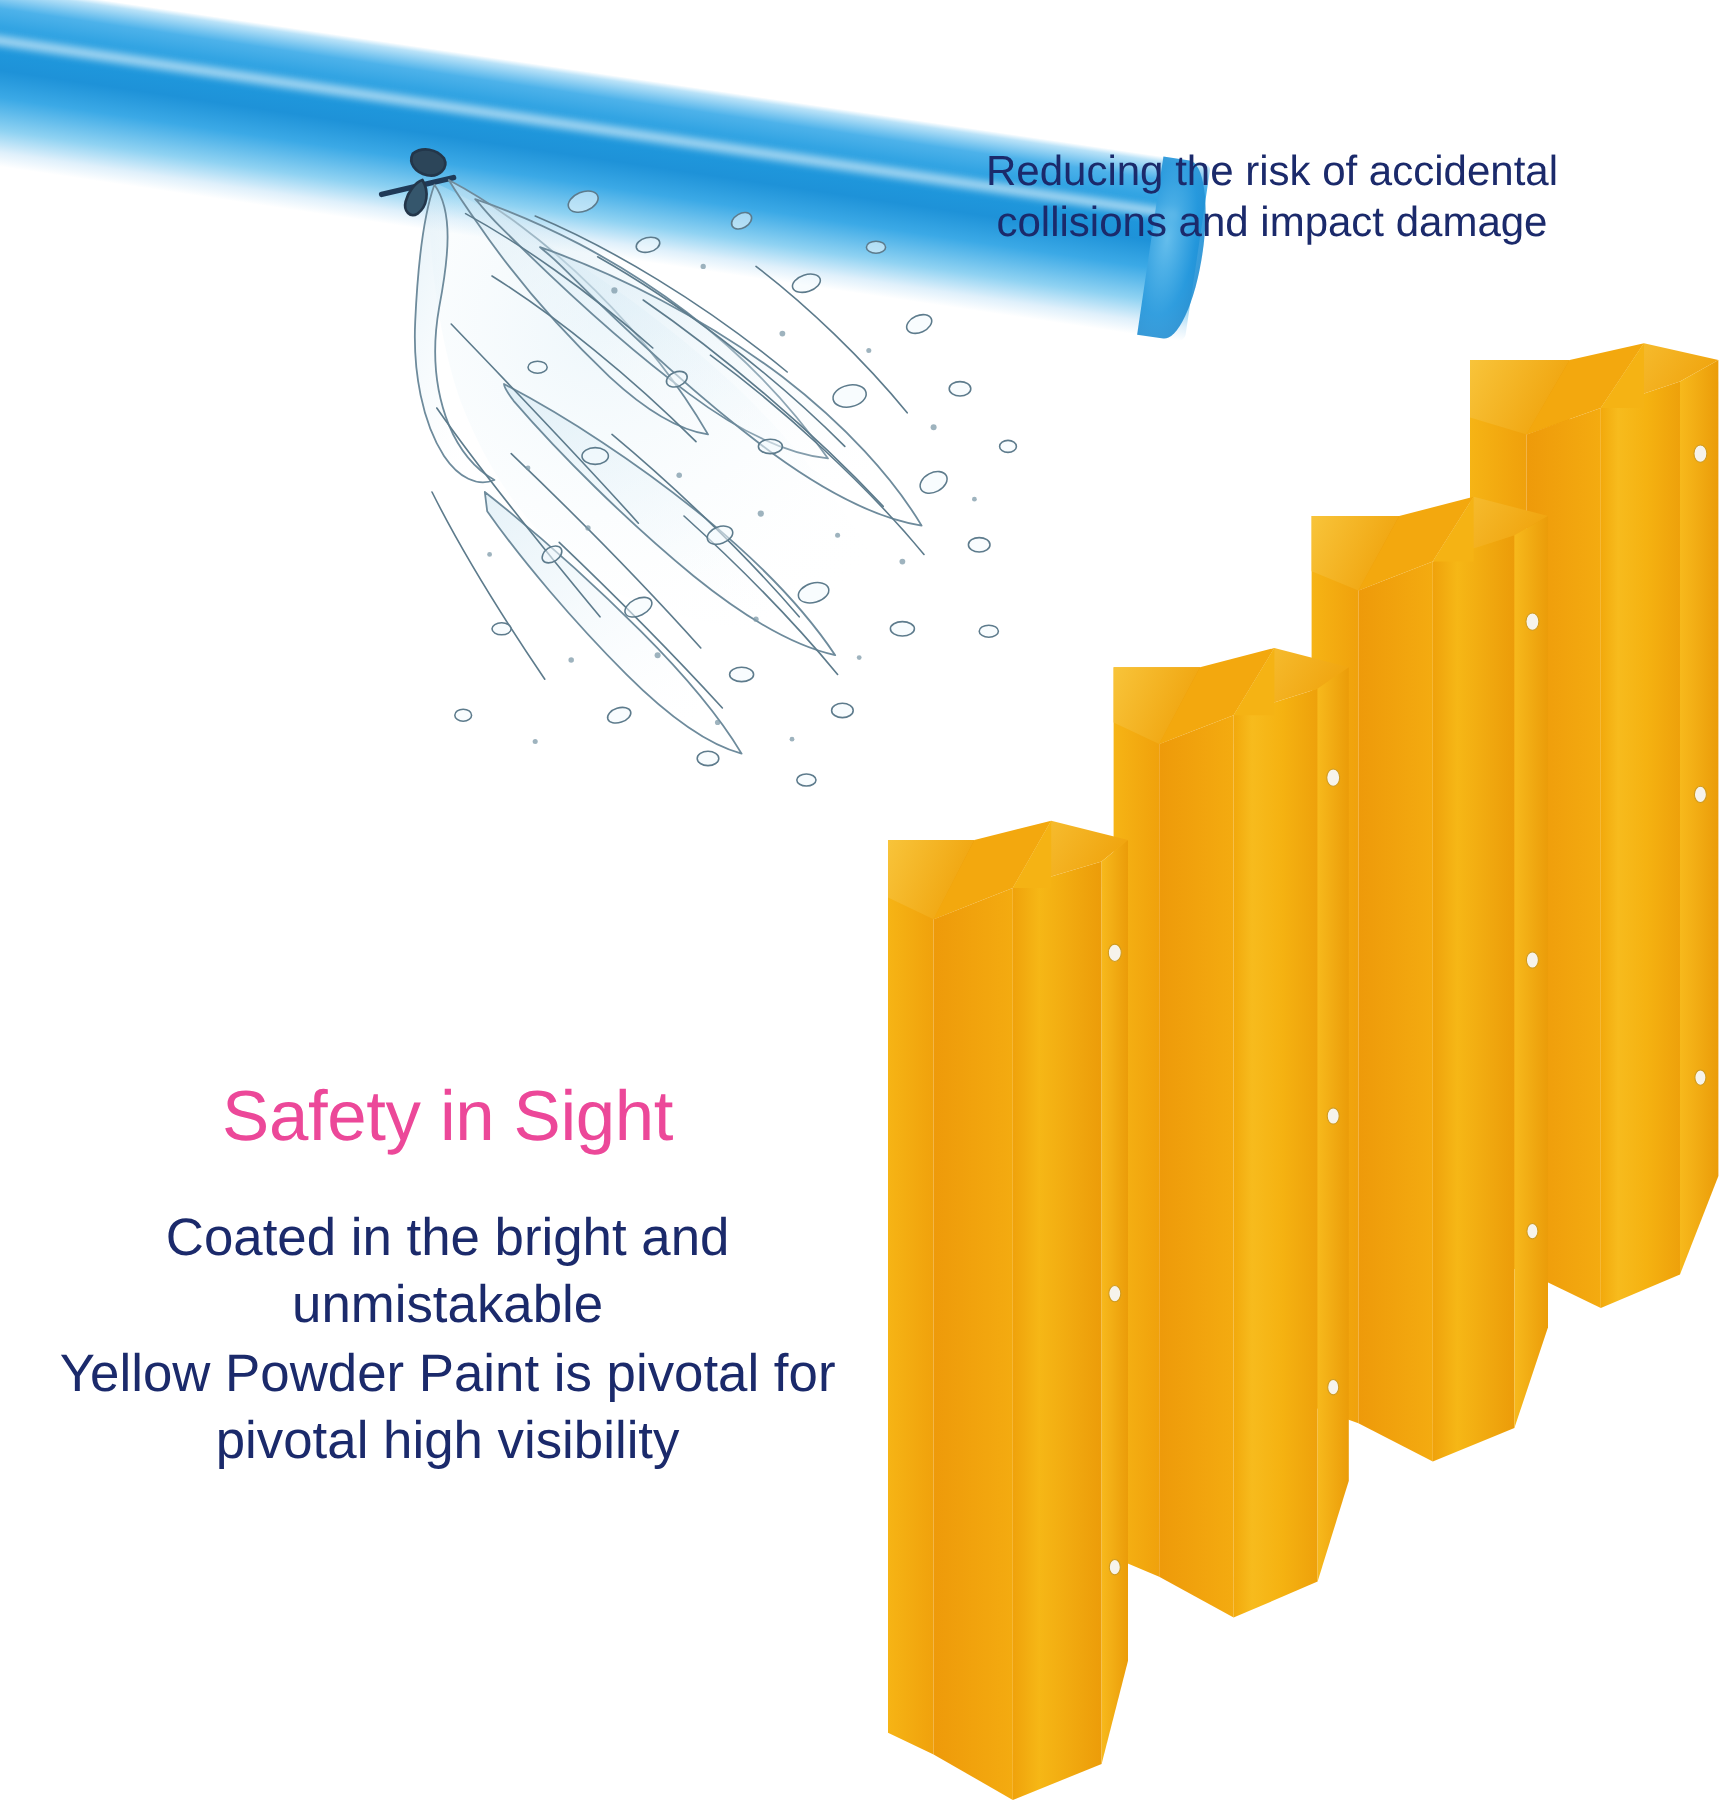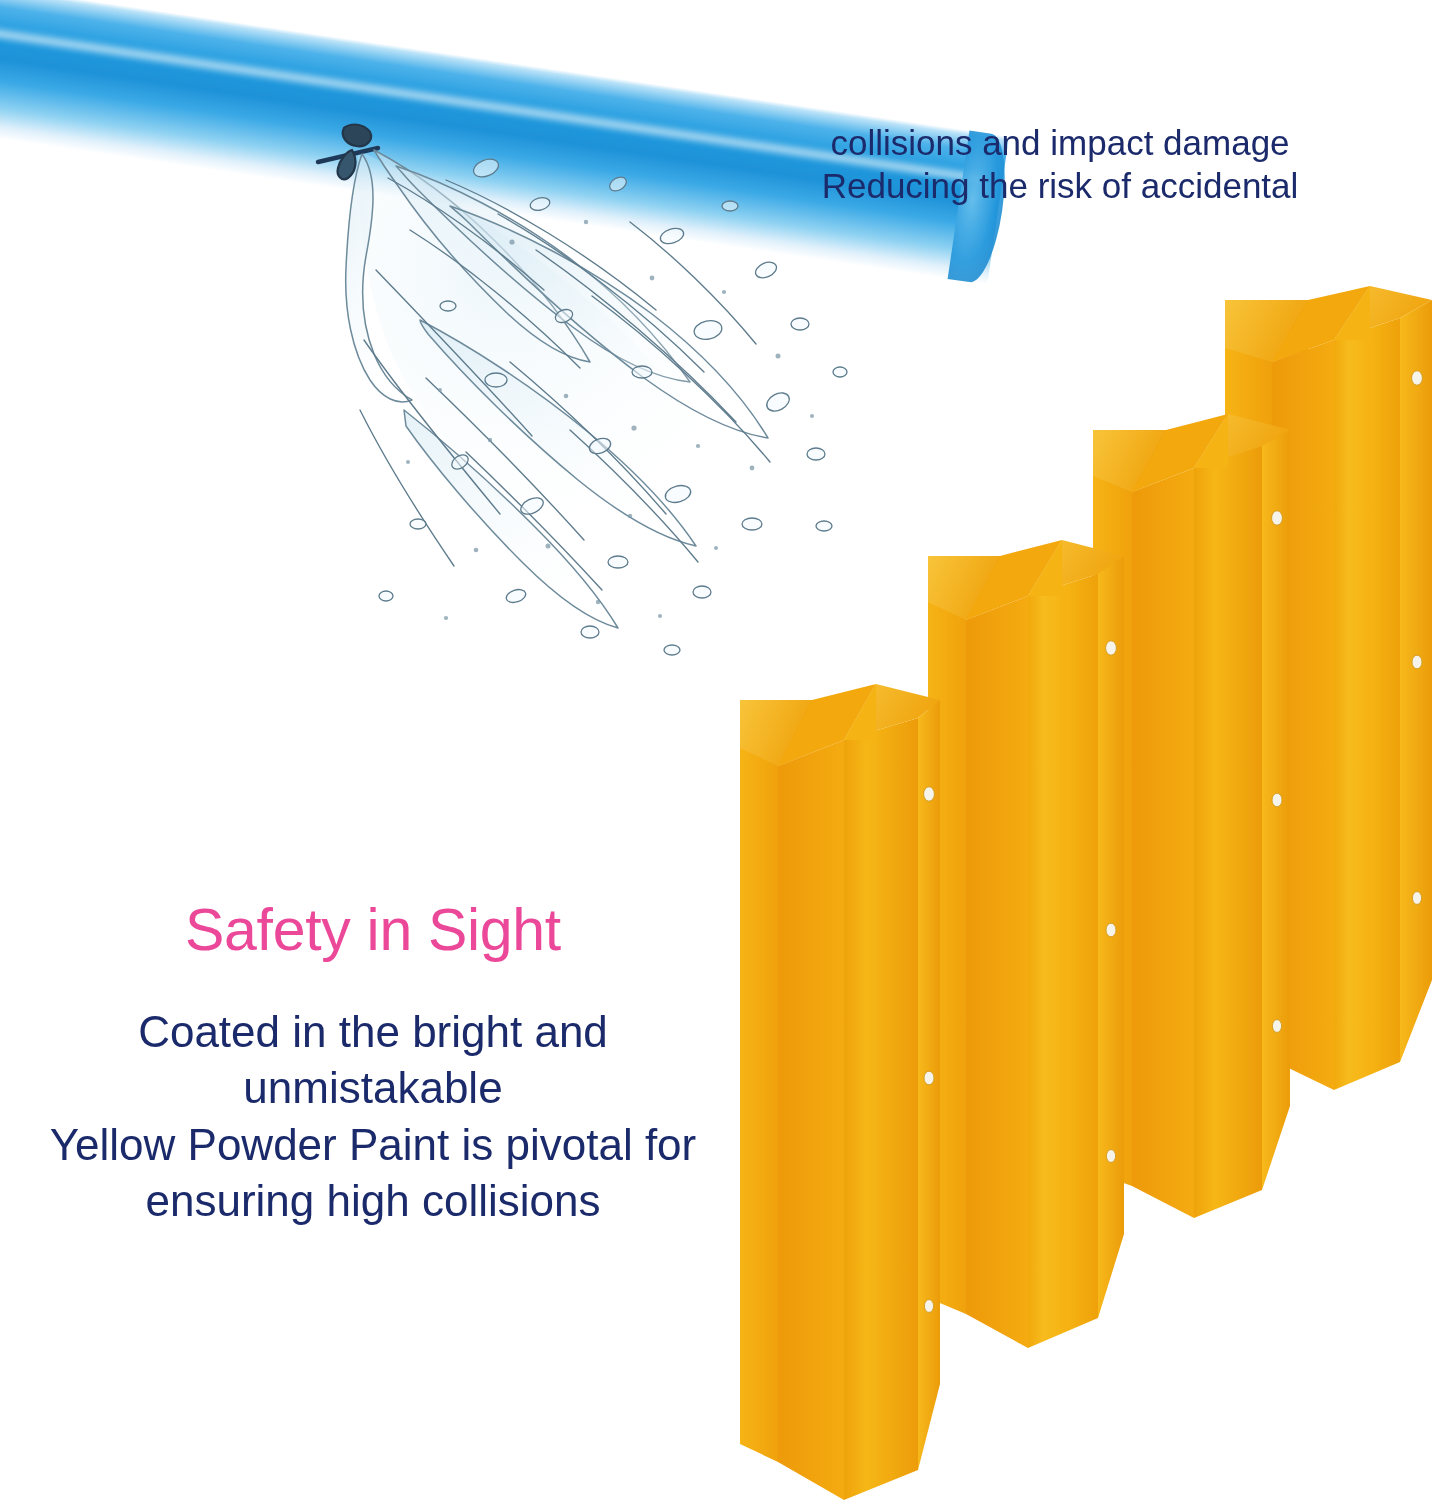--- a/index.html
+++ b/index.html
@@ -341,27 +341,27 @@
           <ellipse cx="929" cy="794" rx="5.4" ry="7.2"></ellipse>
           <ellipse cx="929" cy="1078" rx="5.0" ry="6.8"></ellipse>
           <ellipse cx="929" cy="1306" rx="4.6" ry="6.4"></ellipse>
         </g>
       </g>
     </svg>
   </div>
 
   <div class="txt-block" id="headline-block">
     <p class="h-sub">
+      <span>Reducing the risk of accidental</span>
       <span>collisions and impact damage</span>
-      <span>Reducing the risk of accidental</span>
     </p>
   </div>
 
   <div class="txt-block" id="lower-block">
     <h2 class="l-main">Safety in Sight</h2>
     <p class="l-sub">
       <span>Coated in the bright and unmistakable</span>
       <span>Yellow Powder Paint is pivotal for</span>
-      <span>ensuring high collisions</span>
+      <span>pivotal high visibility</span>
     </p>
   </div>
 
 </div>
 
 </body></html>

